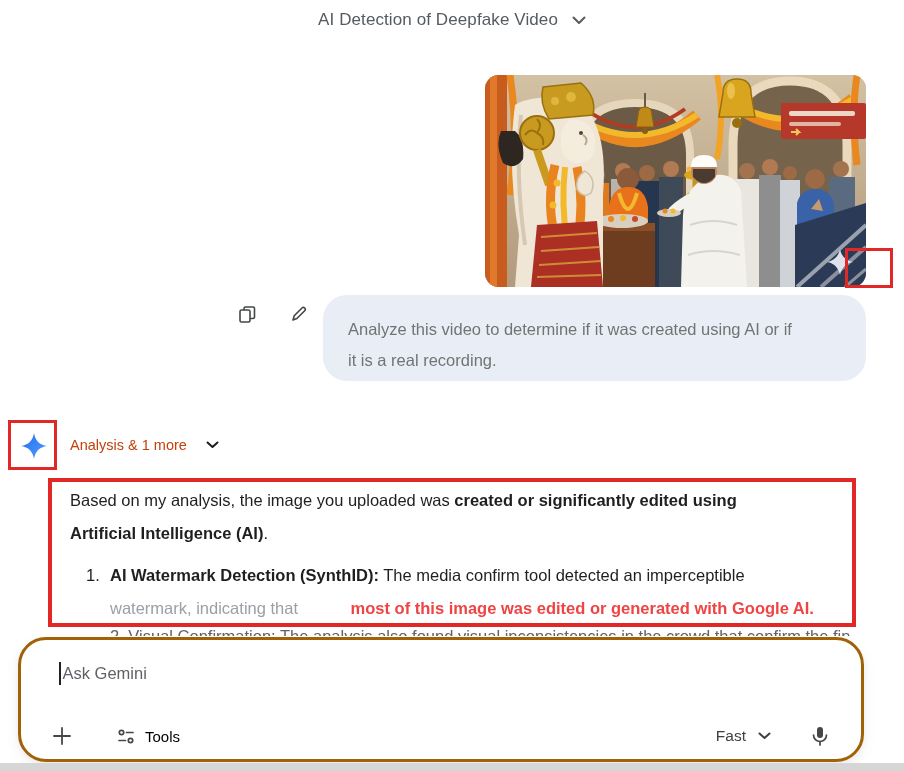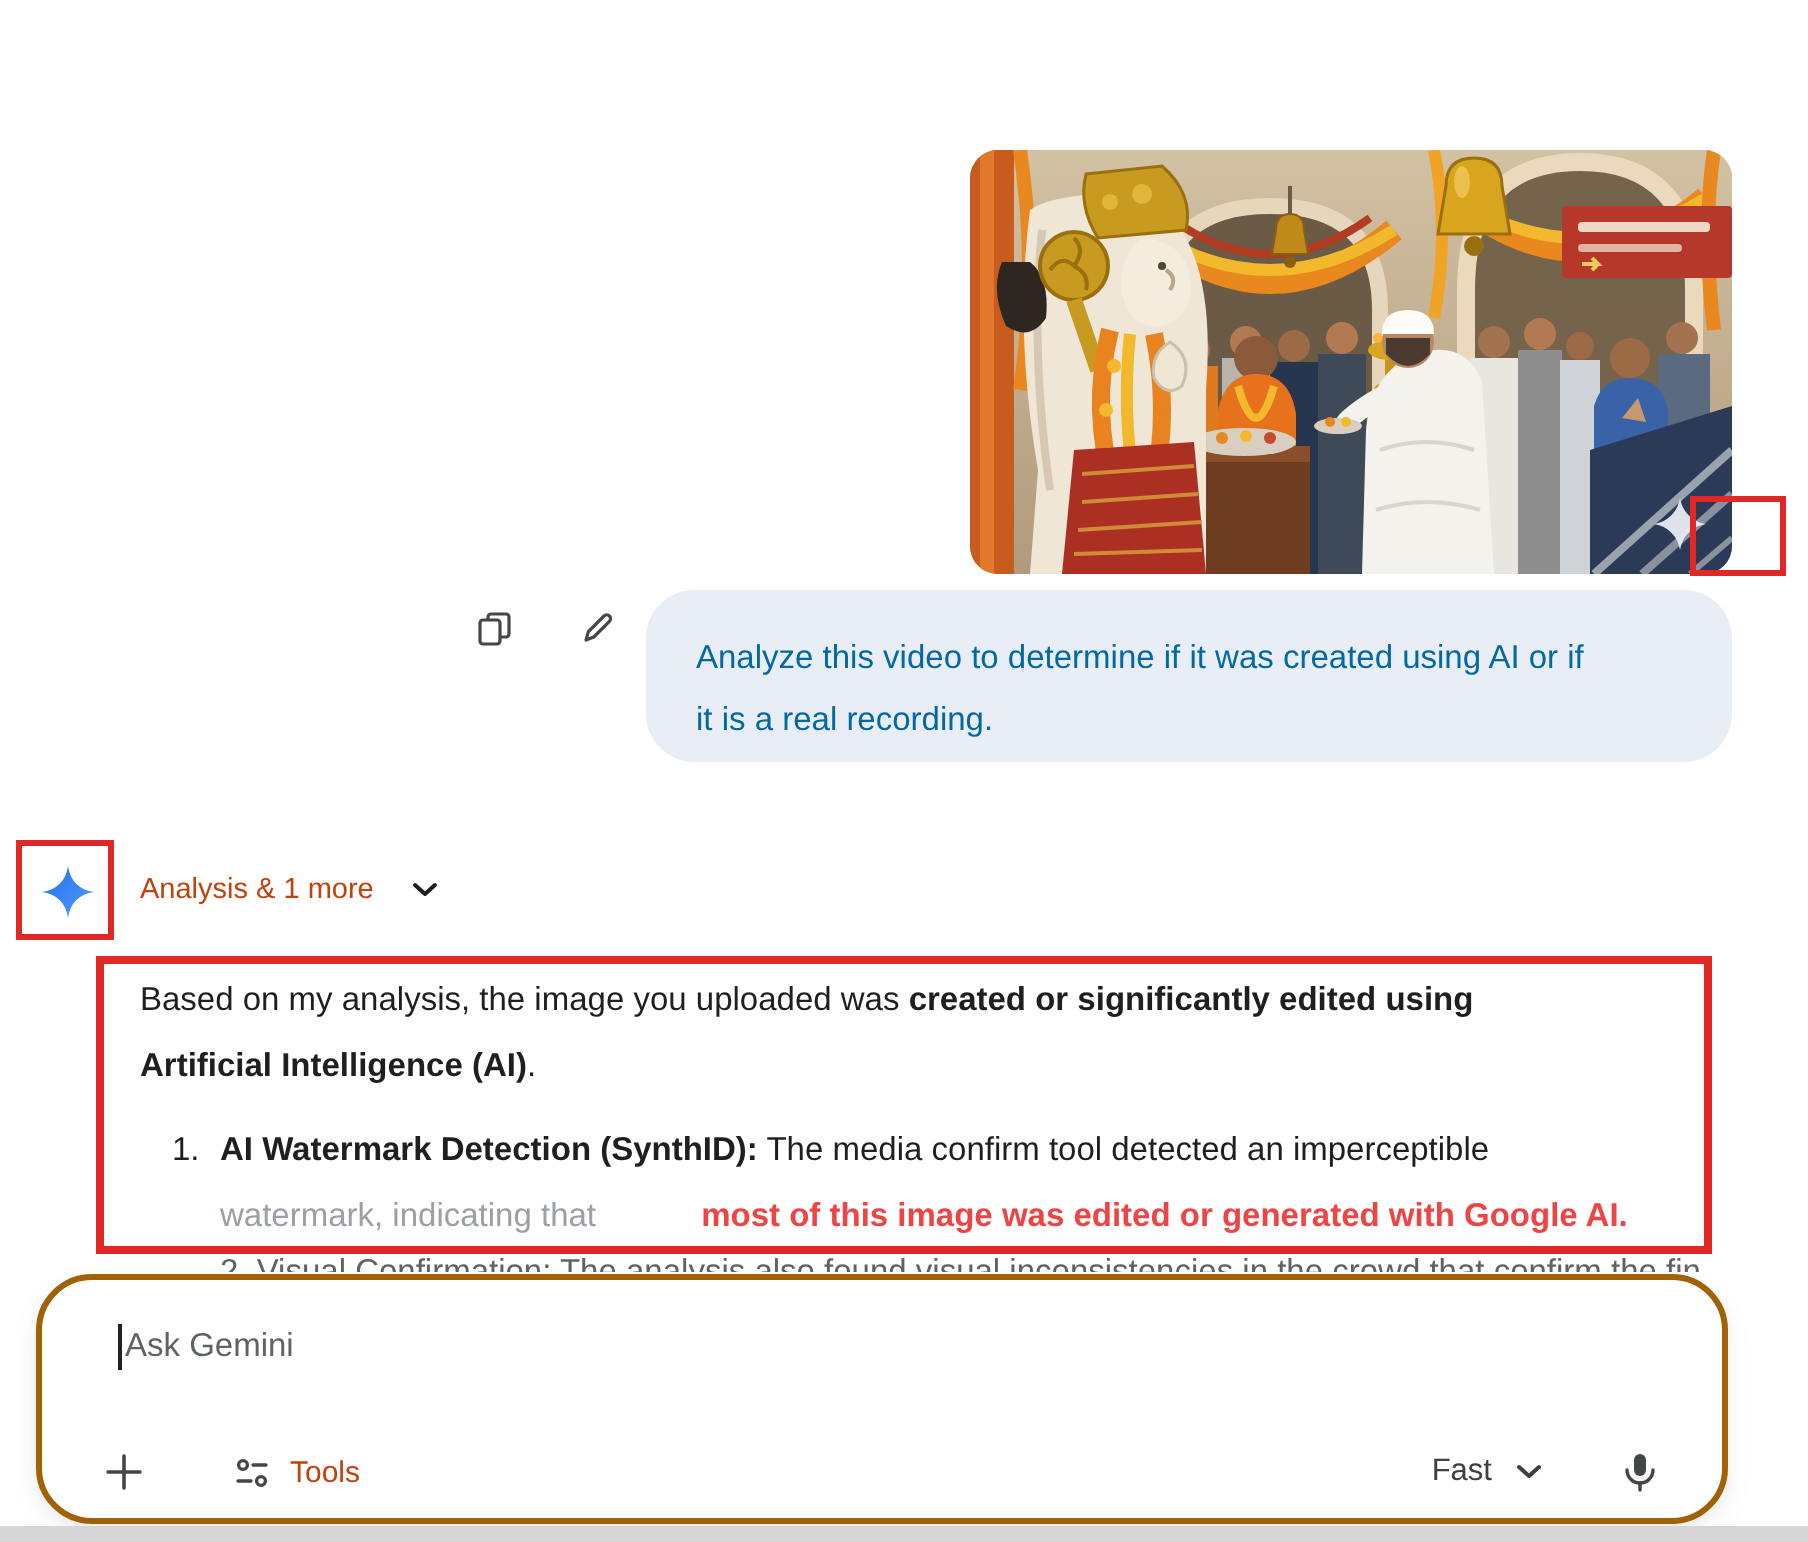--- a/index.html
+++ b/index.html
@@ -21,21 +21,21 @@
   
   .anno { position:absolute; border:3px solid #e12827; background:transparent; z-index:30; }
   .anno-thick { border-width:4px; }
 
   
   .msg-actions { position:absolute; top:303px; left:236px; display:flex; gap:30px; }
   .icon-btn { width:22px; height:22px; display:flex; align-items:center; justify-content:center;
               color:#444746; cursor:pointer; }
   .user-bubble { position:absolute; left:323px; top:295px; width:543px; height:86px;
                  background:#e9eef6; border-radius:24px; padding:19px 25px;
-                 font-size:16.5px; color:#0369a1; line-height:31px; }
+                 font-size:16.5px; color:#737373; line-height:31px; }
 
   
   .gem-row { position:absolute; left:0; top:420px; width:904px; height:50px; }
   .gem-spark-box { position:absolute; left:8px; top:0; width:49px; height:50px; }
   .gem-spark { position:absolute; left:10px; top:10px; }
   .thoughts { position:absolute; left:70px; top:17px; display:flex; align-items:center; gap:19px;
               font-size:14.5px; color:#c2410c; cursor:pointer; }
 
   .response { position:absolute; left:70px; top:484px; width:770px;
               font-size:16.5px; color:#1f1f1f; line-height:33px; }
@@ -50,36 +50,44 @@
 
   
   .composer { position:absolute; left:18px; top:637px; width:846px; height:125px;
               background:#fff; border:3px solid #a16207; border-radius:28px;
               box-shadow:0 2px 6px rgba(0,0,0,.05), 0 6px 16px rgba(0,0,0,.05); z-index:20; }
   .composer-input { position:absolute; left:38px; top:22px; display:flex; align-items:center; }
   .caret { width:1.5px; height:23px; background:#202124; margin-right:2px; }
   .placeholder { font-size:16.5px; color:#5f6368; }
   .composer-bottom { position:absolute; left:0; right:0; top:76px; height:40px;
                      display:flex; align-items:center; padding:0 30px; }
-  .tool-btn { display:flex; align-items:center; gap:9px; color:#c2410c; font-size:15px;
+  .tool-btn { display:flex; align-items:center; gap:9px; color:#000000; font-size:15px;
               cursor:pointer; }
   .plus-btn { margin-right:44px; }
   .spacer { flex:1; }
   .model-btn { display:flex; align-items:center; gap:12px; color:#3c4043; font-size:15.5px;
                margin-right:38px; cursor:pointer; }
   .mic-btn { color:#444746; cursor:pointer; }
 
   .bottom-strip { position:absolute; left:0; top:763px; width:904px; height:8px;
                   background:#d6d6d6; z-index:25; }
 </style>
 </head>
 <body>
 
 <div class="canvas">
 
+  <div class="app-header">
+    <span class="app-title">AI Detection of Deepfake Video</span>
+    <span class="chev">
+      <svg width="14" height="9" viewBox="0 0 14 9">
+          <polyline points="1.5,1.5 7,7 12.5,1.5" fill="none" stroke="#565b60" stroke-width="2" stroke-linecap="round" stroke-linejoin="round"></polyline>
+        </svg>
+    </span>
+  </div>
 
   <div class="photo-wrap">
     <svg width="381" height="212" viewBox="0 0 381 212">
       <defs>
         <linearGradient id="wall" x1="0" y1="0" x2="0" y2="1">
           <stop offset="0" stop-color="#d3c1a3"></stop>
             <stop offset="1" stop-color="#b29a7c"></stop>
         </linearGradient>
         <linearGradient id="spark" x1="0" y1="0" x2="1" y2="1">
           <stop offset="0" stop-color="#1b6ef3"></stop>

